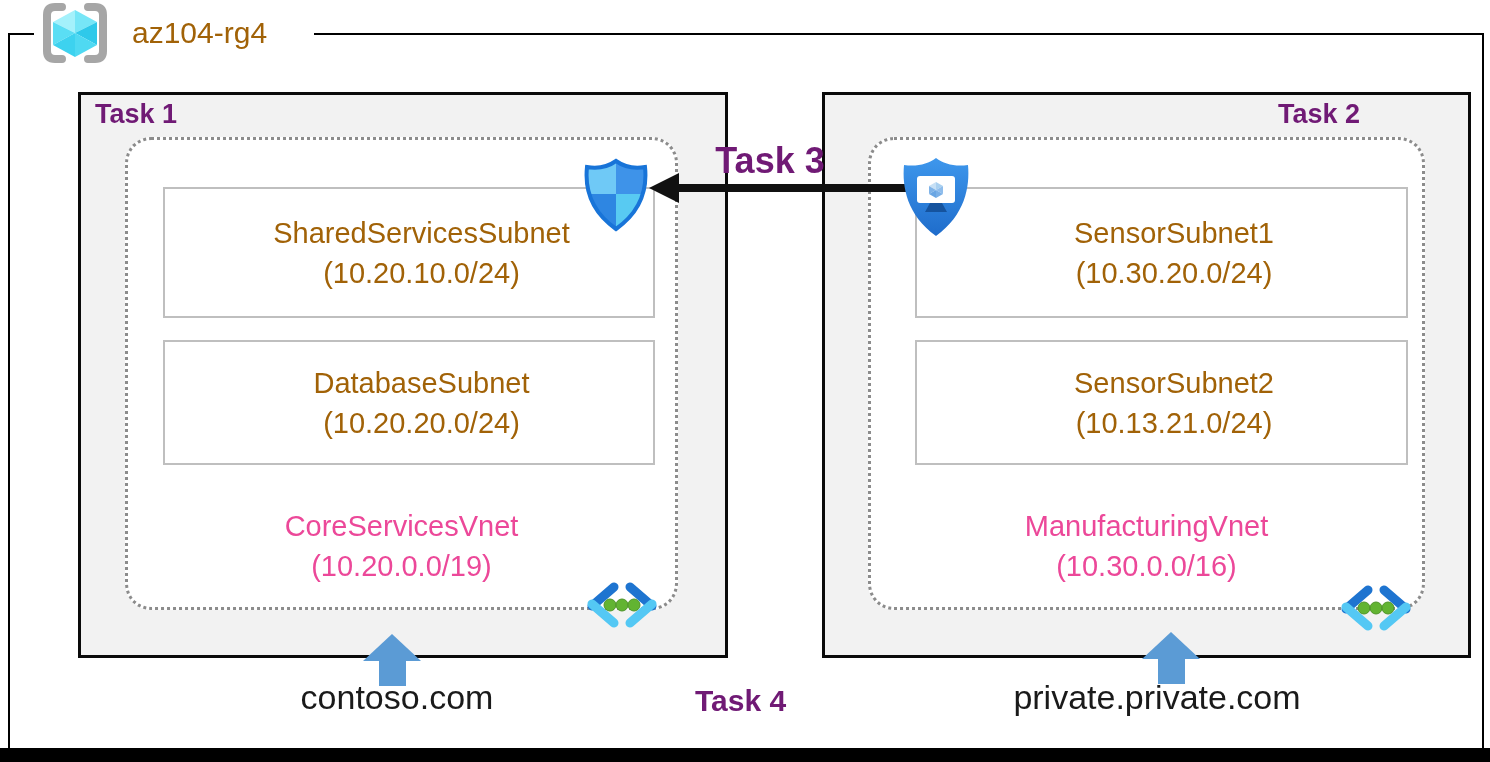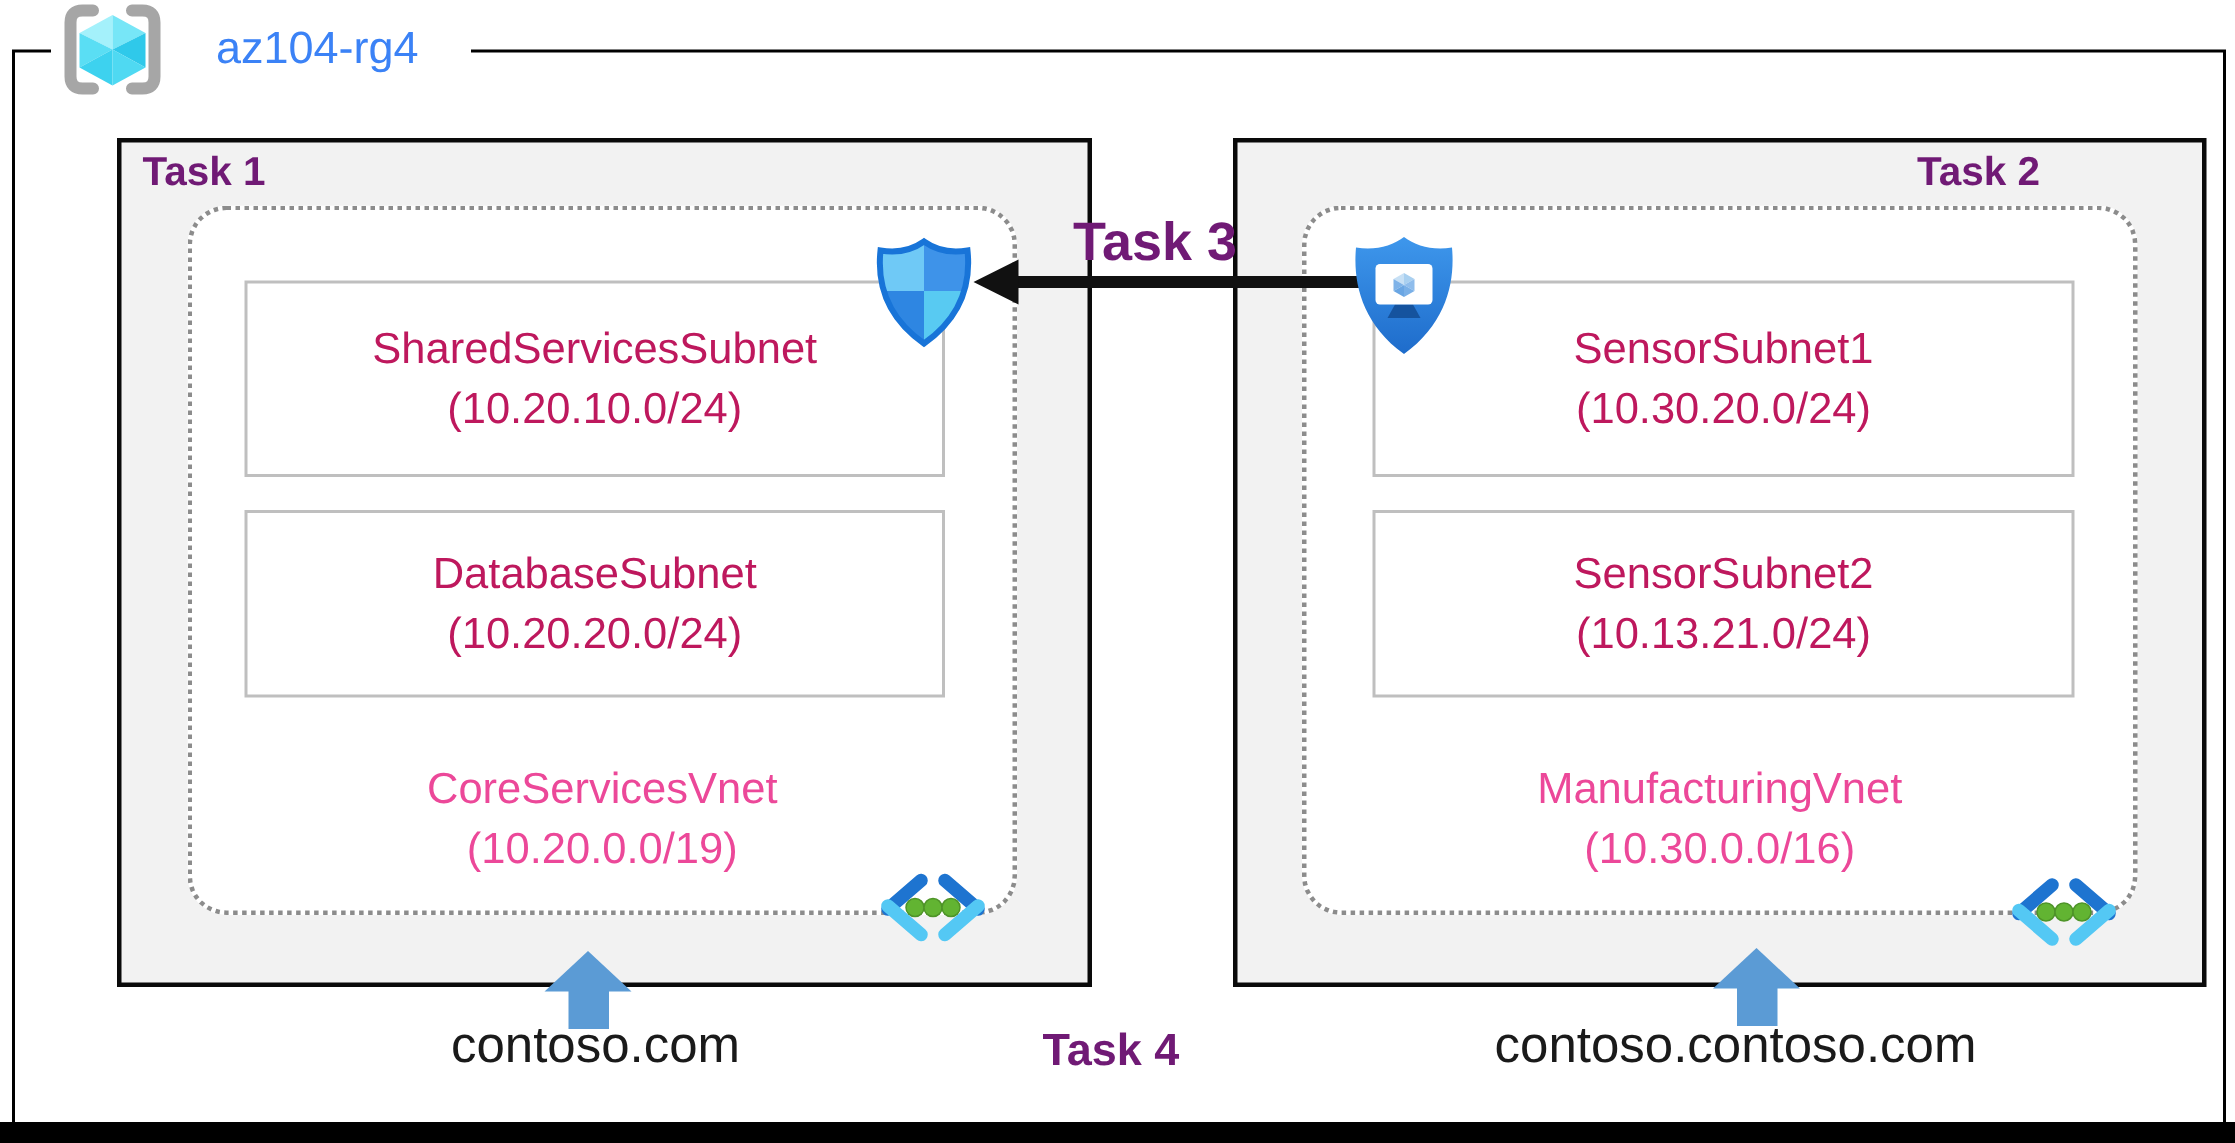--- a/index.html
+++ b/index.html
@@ -6,38 +6,38 @@
   .canvas{
     position:relative;width:1490px;height:762px;background:#ffffff;overflow:hidden;
     font-family:"Liberation Sans","DejaVu Sans",sans-serif;color:#1a1a1a;
   }
   .abs{position:absolute;}
   
   .rg-frame{left:8px;top:33px;width:1472px;height:715px;border:2px solid #000;}
   .rg-bottom-bar{left:0;top:748px;width:1490px;height:14px;background:#000;}
   .rg-legend-mask{left:34px;top:24px;width:280px;height:20px;background:#fff;}
   .rg-icon{left:38px;top:2px;width:74px;height:62px;background:#fff;}
-  .rg-title{left:144px;top:15px;font-size:30px;line-height:36px;color:#3b82f6;}
+  .rg-title{left:132px;top:15px;font-size:30px;line-height:36px;color:#a16207;}
   
   .panel{background:#F2F2F2;border:3px solid #0a0a0a;}
   .panel-left{left:78px;top:92px;width:644px;height:560px;}
   .panel-right{left:822px;top:92px;width:643px;height:560px;}
   .task-label{font-weight:bold;font-size:27px;color:#701a75;}
   .task1-label{left:95px;top:99px;}
   .task2-label{left:1278px;top:99px;width:174px;text-align:left;}
   .task3-label{left:700px;top:140px;width:140px;text-align:center;font-size:36px;}
   .task4-label{left:695px;top:684px;width:160px;font-size:30px;}
   
   .vnet-box{background:#fff;border:3px dotted #8C8C8C;border-radius:26px;}
   .vnet-box-left{left:125px;top:137px;width:547px;height:467px;}
   .vnet-box-right{left:868px;top:137px;width:551px;height:467px;}
   
   .subnet{background:#fff;border:2px solid #BFBFBF;display:flex;flex-direction:column;
           justify-content:center;text-align:center;
-          font-size:29px;line-height:40px;color:#be185d;z-index:1;}
+          font-size:29px;line-height:40px;color:#a16207;z-index:1;padding-left:25px;}
   .sn-l1{left:163px;top:187px;width:463px;height:127px;}
   .sn-l2{left:163px;top:340px;width:463px;height:121px;}
   .sn-r1{left:915px;top:187px;width:464px;height:127px;}
   .sn-r2{left:915px;top:340px;width:464px;height:121px;}
   
   .vnet-label{text-align:center;font-size:29px;line-height:40px;color:#ec4899;}
   .vnet-label-left{left:125px;top:506px;width:553px;}
   .vnet-label-right{left:868px;top:506px;width:557px;}
   
   .connector-line{left:677px;top:184px;width:276px;height:8px;background:#111;z-index:2;}
@@ -185,15 +185,15 @@
     </svg>
   </div>
 
   <div class="abs up-arrow-head ua-l-head"></div>
   <div class="abs up-arrow-stem ua-l-stem"></div>
   <div class="abs up-arrow-head ua-r-head"></div>
   <div class="abs up-arrow-stem ua-r-stem"></div>
 
   <div class="abs dns-label dns-left">contoso.com</div>
   <div class="abs task-label task4-label">Task 4</div>
-  <div class="abs dns-label dns-right">contoso.contoso.com</div>
+  <div class="abs dns-label dns-right">private.private.com</div>
 
 </div>
 
 </body></html>

